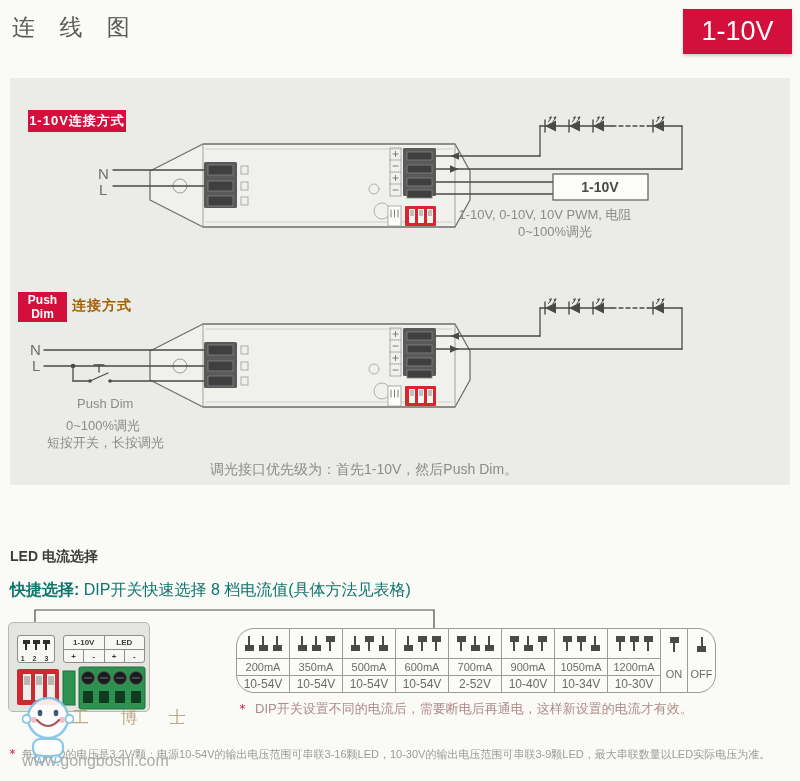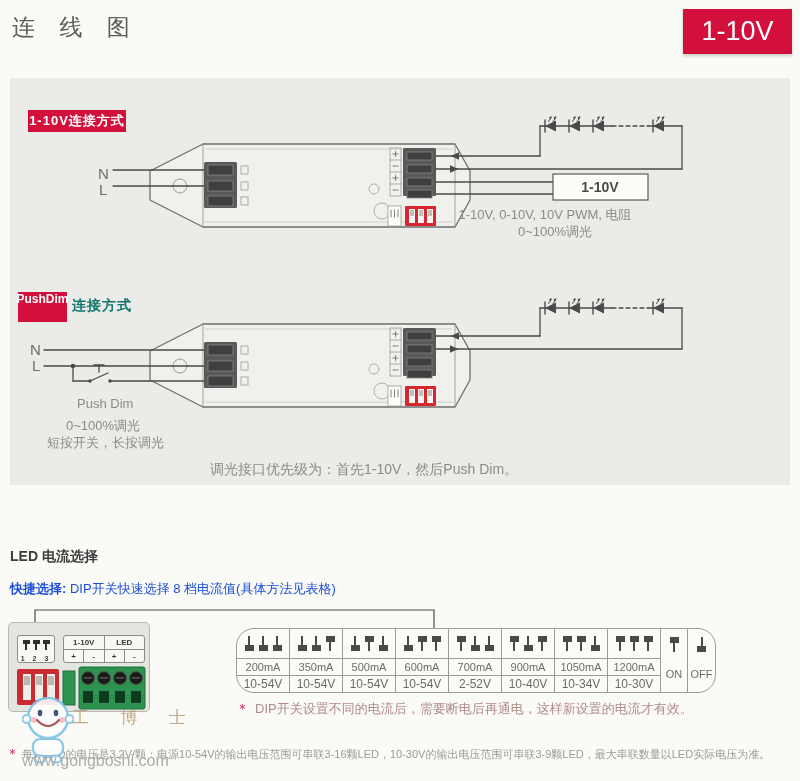--- a/index.html
+++ b/index.html
@@ -11,25 +11,25 @@
   
   .title { position:absolute; left:12px; top:12px; font-size:23px; color:#5b5b5b; letter-spacing:9px; font-weight:400; }
   .badge { position:absolute; left:683px; top:9px; width:109px; height:45px; background:#d30f3c; color:#fff;
            font-size:27px; display:flex; align-items:center; justify-content:center; box-shadow:0 2px 3px rgba(120,120,120,.35); }
   
   .panel { position:absolute; left:10px; top:78px; width:780px; height:407px; background:#ebebe7; }
   .panel svg { position:absolute; left:0; top:0; }
   .red-label1 { position:absolute; left:18px; top:32px; width:98px; height:22px; background:#d30f3c; color:#fff;
                 font-size:13px; font-weight:bold; display:flex; align-items:center; justify-content:center; letter-spacing:1px; }
   .red-label2 { position:absolute; left:8px; top:214px; width:49px; height:30px; background:#d30f3c; color:#fff;
-                font-size:12px; font-weight:bold; line-height:14px; text-align:center; display:flex; justify-content:center; }
-  .red-label2-suffix { position:absolute; left:62px; top:219px; color:#0f766e; font-size:14px; font-weight:bold; letter-spacing:1px; }
+                font-size:12px; font-weight:bold; line-height:14px; text-align:center; display:flex; flex-direction:column; justify-content:center; }
+  .red-label2-suffix { position:absolute; left:62px; top:219px; color:#a16207; font-size:14px; font-weight:bold; letter-spacing:1px; }
   
   .sec-heading { position:absolute; left:10px; top:548px; font-size:14px; font-weight:bold; color:#3c3c3c; }
-  .sec-sub { position:absolute; left:10px; top:580px; font-size:13px; color:#1d4ed8; }
+  .sec-sub { position:absolute; left:10px; top:580px; font-size:16px; color:#0f766e; }
   .sec-sub b { font-weight:bold; }
   
   .photo { position:absolute; left:8px; top:622px; width:142px; height:90px; background:#e4e4e0;
            border:1px solid #b9b9b2; border-radius:5px; overflow:hidden; }
   .photo svg { position:absolute; left:0; top:0; }
   .plate { position:absolute; background:#f7f7f3; border:1px solid #8d8d88; border-radius:3px; }
   .plate1 { left:8px; top:12px; width:38px; height:28px; text-align:center; }
   .plate1 .nums { font-size:7px; font-weight:bold; color:#3a3a3a; letter-spacing:3px; line-height:10px; }
   .plate2 { left:54px; top:12px; width:82px; height:28px; display:flex; flex-direction:column; }
   .plate2 .row { flex:1; display:flex; }

